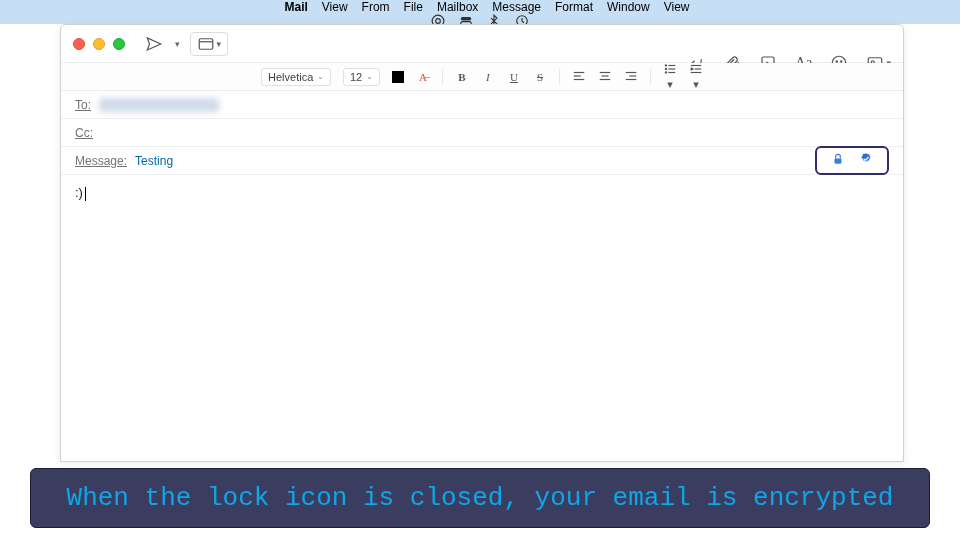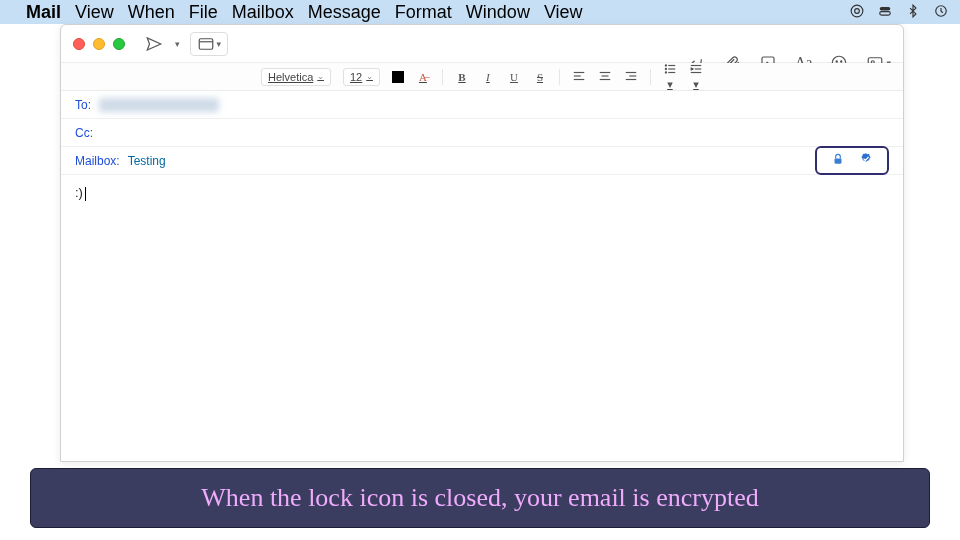--- a/index.html
+++ b/index.html
@@ -12,22 +12,23 @@
     position: relative;
   }
   
   .mac-menubar {
     height: 24px;
     background: #c7dff5;
     display: flex;
     align-items: center;
     justify-content: space-between;
     padding: 0 12px;
-    font-size: 18px;
+    font-size: 12px;
     color: #000;
+    flex-direction: column;
   }
   .mac-menubar-left { display: flex; align-items: center; gap: 14px; }
   .mac-menubar-left .apple { font-size: 13px; }
   .mac-menubar-left .appname { font-weight: 600; }
   .mac-menubar-right { display: flex; align-items: center; gap: 14px; color: #333; }
   .mac-menubar-right svg, .mac-menubar-right span.icon { width: 14px; height: 14px; }
 
   
   .window {
     position: absolute;
@@ -65,21 +66,20 @@
   .format-bar {
     height: 28px;
     display: flex;
     align-items: center;
     justify-content: center;
     gap: 12px;
     font-size: 11px;
     color: #444;
     background:#fdfdfd;
     border-bottom: 1px solid #ececec;
-    text-decoration: underline;
   }
   .format-bar .sel {
     border: 1px solid #e0e0e0;
     border-radius: 3px;
     height: 18px;
     display:flex; align-items:center;
     padding: 0 6px;
     gap:4px;
     background:#fff;
   }
@@ -89,21 +89,21 @@
   .divider { width:1px; height:16px; background:#e6e6e6; }
 
   
   .fields { font-size: 12px; color:#333; }
   .field-row {
     display:flex; align-items:center;
     height: 28px;
     padding: 0 14px;
     border-bottom: 1px solid #efefef;
   }
-  .field-label { color:#1d4ed8; margin-right:8px; }
+  .field-label { color:#737373; margin-right:8px;text-decoration:underline; }
   .field-value { color:#0369a1;text-align:center; }
   .blur-pill {
     background: #cfdbe8;
     filter: blur(3px);
     border-radius:2px;
     height:14px;
   }
   .blur-pill.to { width:120px; }
   .blur-pill.from1 { width:55px; margin-right:10px; }
   .blur-pill.from2 { width:60px; }
@@ -139,35 +139,35 @@
   .caption {
     position:absolute;
     left:30px; right:30px; bottom:12px;
     height:60px;
     background:#3a3d5f;
     border:1px solid #1b1d35;
     border-radius:6px;
     display:flex;
     align-items:center;
     justify-content:center;
-    color:#f0abfc;
+    color:#0ea5e9;
     font-size:26px;
     font-weight:500;
-    font-family: Liberation Serif, serif;
+    font-family: Liberation Mono, monospace;
   }
 </style>
 </head>
 <body>
 
 <div class="mac-menubar">
   <div class="mac-menubar-left">
     <span class="apple"></span>
     <span class="appname">Mail</span>
     <span>View</span>
-    <span>When</span>
+    <span>From</span>
     <span>File</span>
     <span>Mailbox</span>
     <span>Message</span>
     <span>Format</span>
     <span>Window</span>
     <span>View</span>
   </div>
   <div class="mac-menubar-right">
     <span>
       <svg viewBox="0 0 24 24" fill="none" stroke="#333" stroke-width="2">
@@ -320,21 +320,21 @@
   <div class="fields">
     <div class="field-row">
       <span class="field-label">To:</span>
       <span class="blur-pill to"></span>
     </div>
     <div class="field-row">
       <span class="field-label">Cc:</span>
     </div>
     <div class="field-row subject-row">
       <div class="subject-left">
-        <span class="field-label">Mailbox:</span>
+        <span class="field-label">Message:</span>
         <span class="field-value">Testing</span>
       </div>
       <div class="enc-box">
         <span>
           <svg viewBox="0 0 24 24" fill="#3a7fd5">
               <rect x="6" y="11" width="12" height="9" rx="2"></rect>
               <path d="M8 11V8a4 4 0 0 1 8 0v3" fill="none" stroke="#3a7fd5" stroke-width="2"></path>
             </svg>
         </span>
         <span>

